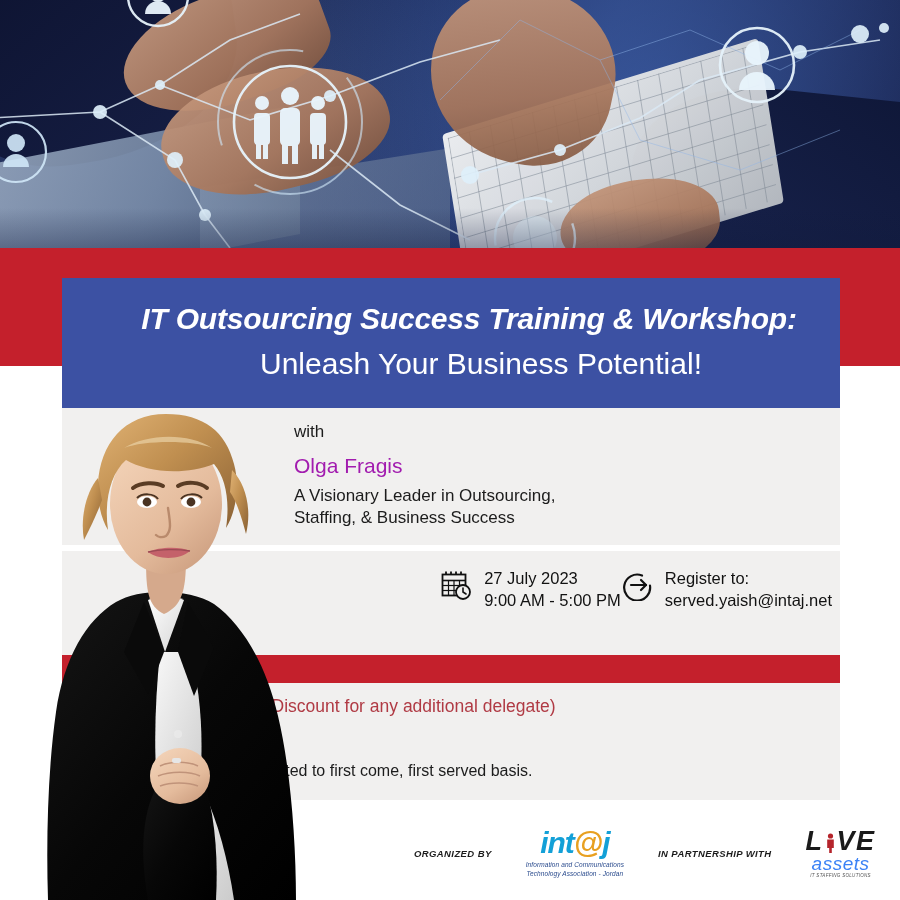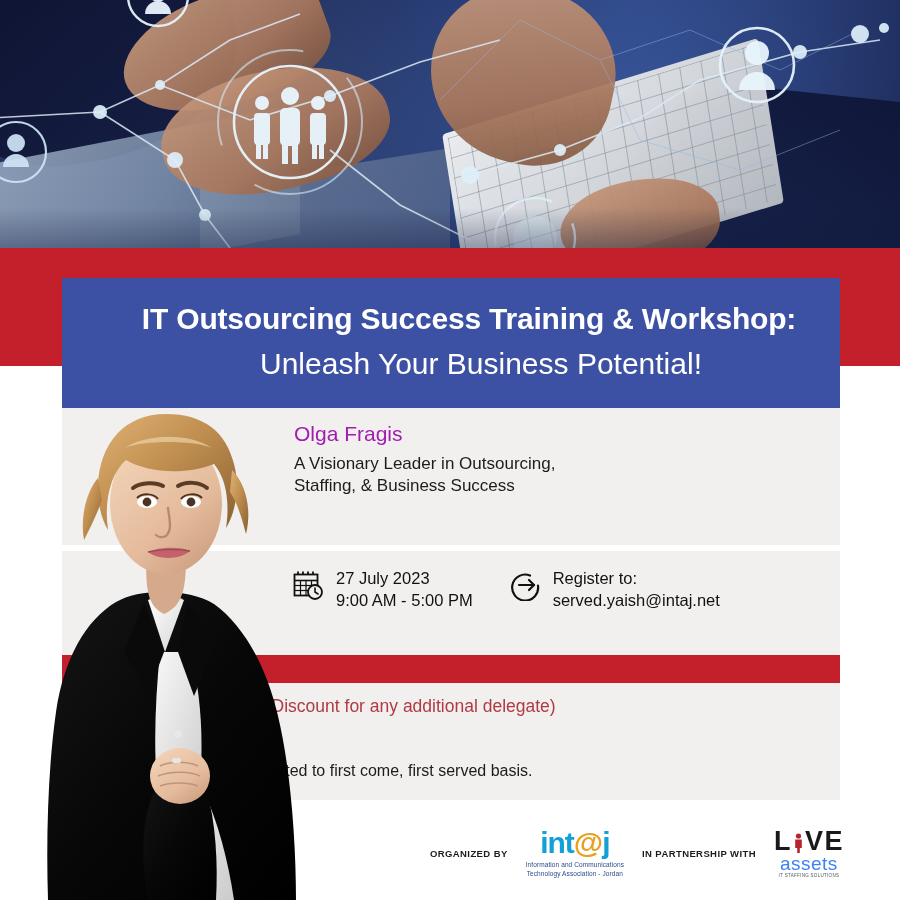--- a/index.html
+++ b/index.html
@@ -128,20 +128,21 @@
   }
   .title-line1 {
     color: #ffffff;
     font-size: 30px;
     font-weight: bold;
     letter-spacing: -.2px;
     line-height: 1.18;
     text-align: center;
     margin: 0 0 2px 0;
     padding-left: 36px;
+    font-style: italic;
   }
   .title-line2 {
     color: #ffffff;
     font-size: 30px;
     font-weight: normal;
     line-height: 1.18;
     text-align: center;
     margin: 8px;
     padding-left: 60px;
   }
@@ -182,21 +183,21 @@
     line-height: 1.28;
     margin: 0;
   }
 
   
   .info-row {
     position: absolute;
     left: 230px; top: 16px;
     width: 540px;
     display: flex;
-    gap: 36px;
+    justify-content: flex-end;
   }
   .info-block {
     display: flex;
     align-items: flex-start;
     gap: 12px;
   }
   .info-lines { line-height: 1.34; }
   .info-lines div {
     font-size: 16.5px;
     color: #121212;
@@ -250,24 +251,25 @@
 
   
   .footer {
     position: absolute;
     left: 0; top: 820px;
     width: 900px; height: 80px;
     z-index: 4;
   }
   .footer-inner {
     position: absolute;
-    left: 430px; top: 8px;
+    left: 414px; top: 8px;
     display: flex;
     align-items: center;
-    gap: 18px;
+    gap: 34px;
+    font-style: italic;
   }
   .footer-label {
     font-size: 9.5px;
     font-weight: bold;
     letter-spacing: .4px;
     color: #1c1c1c;
     white-space: nowrap;
   }
   .intaj-logo { text-align: center; }
   .intaj-word {
@@ -413,20 +415,21 @@
 
   <div class="red-band"></div>
 
   <div class="title-box">
     <div class="title-line1">IT Outsourcing Success Training &amp; Workshop:</div>
     <div class="title-line2">Unleash Your Business Potential!</div>
   </div>
 
   <div class="panel panel-speaker">
     <div class="speaker-text">
+      <p class="with-label">with</p>
       <p class="speaker-name">Olga Fragis</p>
       <p class="speaker-role">
         <span>A Visionary Leader in Outsourcing,</span><br>
         <span>Staffing, &amp; Business Success</span>
       </p>
     </div>
   </div>
 
   <div class="panel panel-details">
 

